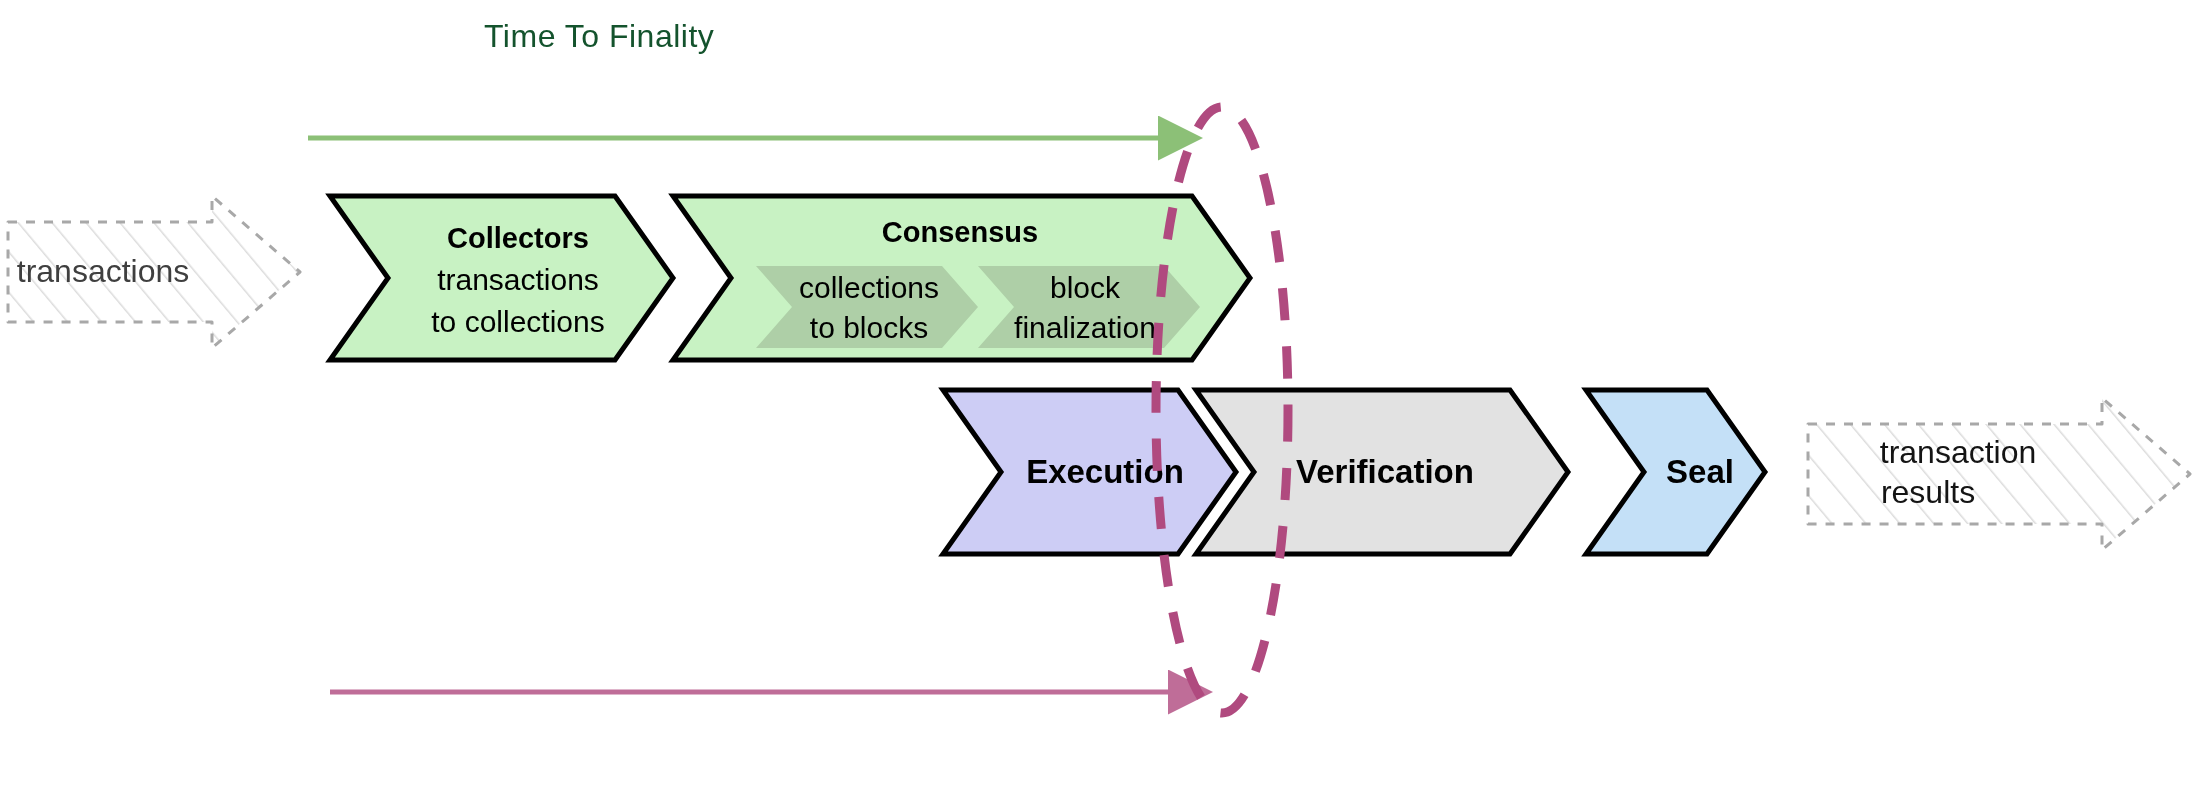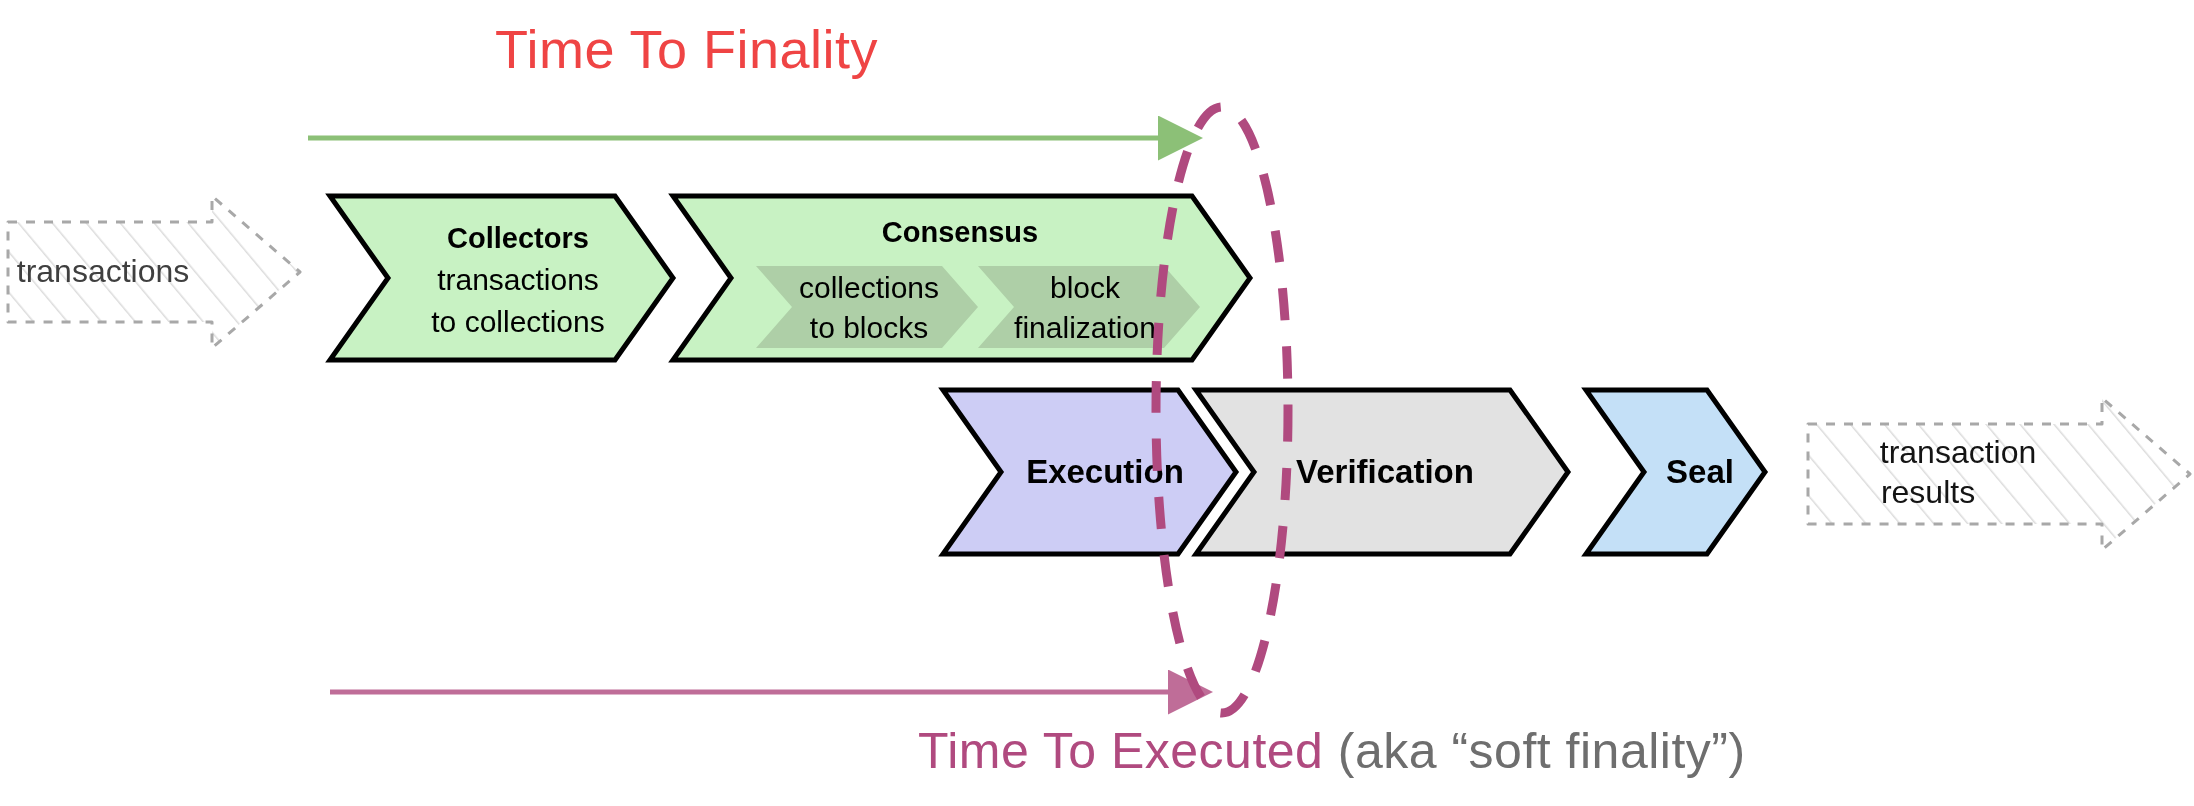--- a/index.html
+++ b/index.html
@@ -20,24 +20,24 @@
   }
   #diagram-svg {
     position: absolute;
     left: 0;
     top: 0;
     width: 2194px;
     height: 806px;
   }
   .ttf-title {
     position: absolute;
-    left: 495px;
+    left: 484px;
     top: 18px;
-    font-size: 54px;
-    color: #ef4444;
+    font-size: 32px;
+    color: #14532d;
     letter-spacing: 0.5px;
     white-space: nowrap;
   }
   .tte-title {
     position: absolute;
     left: 918px;
     top: 722px;
     font-size: 50px;
     white-space: nowrap;
     letter-spacing: 0.5px;
@@ -127,17 +127,14 @@
 
     <line x1="308" y1="138" x2="1168" y2="138" stroke="#8cc077" stroke-width="5" marker-end="url(#arrow-green)"></line>
 
     <line x1="330" y1="692" x2="1178" y2="692" stroke="#bf6d98" stroke-width="5" marker-end="url(#arrow-pink)"></line>
 
     <ellipse cx="1222" cy="410" rx="66" ry="303" fill="none" stroke="#b04a7f" stroke-width="9" stroke-dasharray="32 26" stroke-linecap="butt"></ellipse>
   </svg>
 
   <div class="ttf-title">Time To Finality</div>
 
-  <div class="tte-title">
-    <span class="tte-strong">Time To Executed</span><span class="tte-soft"> (aka “soft finality”)</span>
-  </div>
 
 </div>
 
 </body></html>

